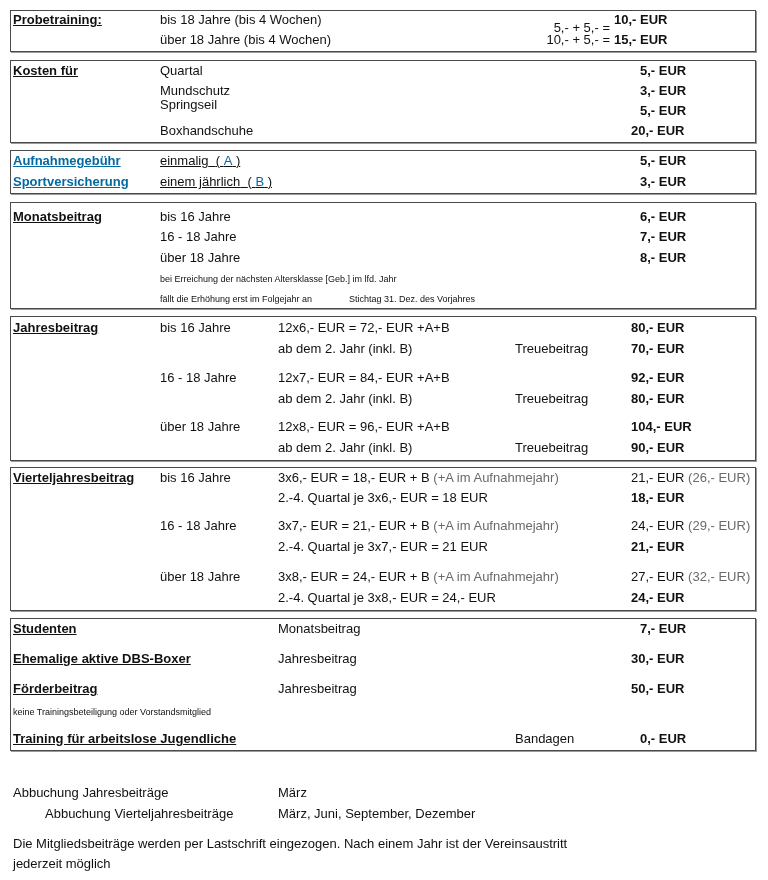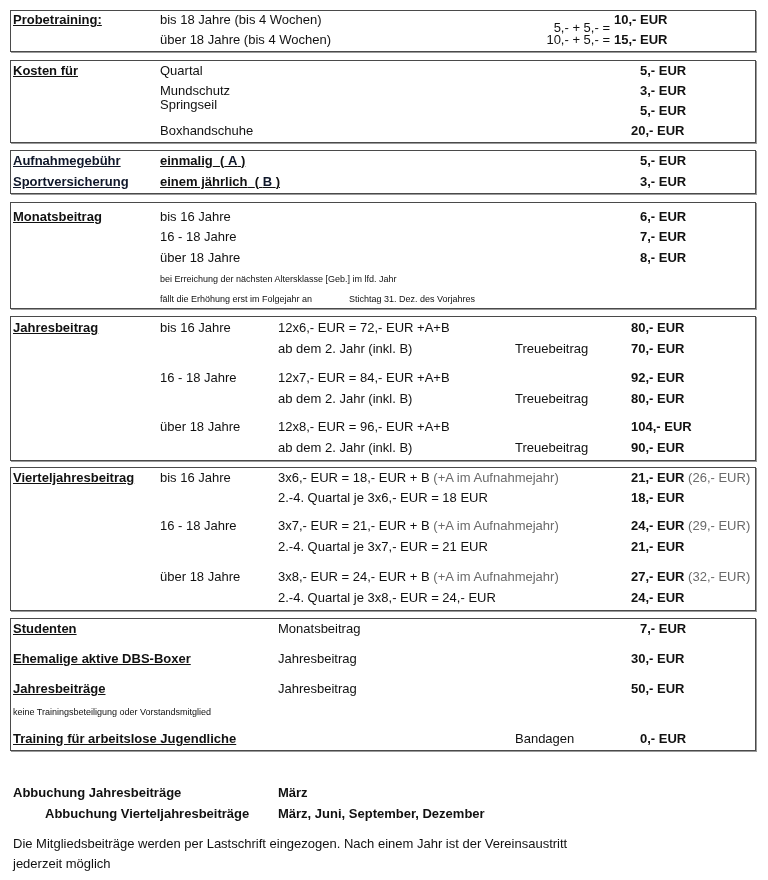--- a/index.html
+++ b/index.html
@@ -8,22 +8,22 @@
     font-family: "Liberation Sans", "DejaVu Sans", sans-serif;
     color: #111111; font-size: 13px;
   }
   .box {
     position: absolute; left: 10px; width: 746px;
     border: 1.5px solid #4a4a4a; box-sizing: border-box;
     box-shadow: 1px 1px 0 #9a9a9a;
   }
   .t { position: absolute; white-space: nowrap; line-height: 16px; }
   .lbl { font-weight: bold; text-decoration: underline; }
-  .red { color: #0f172a; }
-  .b { font-weight: bold; text-align: center; }
+  .red { color: #0369a1; }
+  .b { font-weight: normal; text-align: center; }
   .u { text-decoration: underline; }
   .gray { color: #6a6a6a; }
   .small { font-size: 9px; line-height: 12px; }
   .pl { font-weight: bold; }
 </style>
 </head>
 <body>
 
 <div class="box" style="top:10px;height:42px;"></div>
 <div class="t lbl" style="left:13px;top:12px;">Probetraining:</div>
@@ -134,21 +134,21 @@
 
 <div class="box" style="top:618px;height:133px;"></div>
 <div class="t lbl" style="left:13px;top:621px;">Studenten</div>
 <div class="t" style="left:278px;top:621px;">Monatsbeitrag</div>
 <div class="t pl" style="left:640px;top:621px;">7,- EUR</div>
 
 <div class="t lbl" style="left:13px;top:651px;">Ehemalige aktive DBS-Boxer</div>
 <div class="t" style="left:278px;top:651px;">Jahresbeitrag</div>
 <div class="t pl" style="left:631px;top:651px;">30,- EUR</div>
 
-<div class="t lbl" style="left:13px;top:681px;">Jahresbeiträge</div>
+<div class="t lbl" style="left:13px;top:681px;">Förderbeitrag</div>
 <div class="t" style="left:278px;top:681px;">Jahresbeitrag</div>
 <div class="t pl" style="left:631px;top:681px;">50,- EUR</div>
 <div class="t small" style="left:13px;top:706px;">keine Trainingsbeteiligung oder Vorstandsmitglied</div>
 
 <div class="t lbl" style="left:13px;top:731px;">Training für arbeitslose Jugendliche</div>
 <div class="t" style="left:515px;top:731px;">Bandagen</div>
 <div class="t pl" style="left:640px;top:731px;">0,- EUR</div>
 
 <div class="t b" style="left:13px;top:785px;">Abbuchung Jahresbeiträge</div>
 <div class="t b" style="left:278px;top:785px;">März</div>

